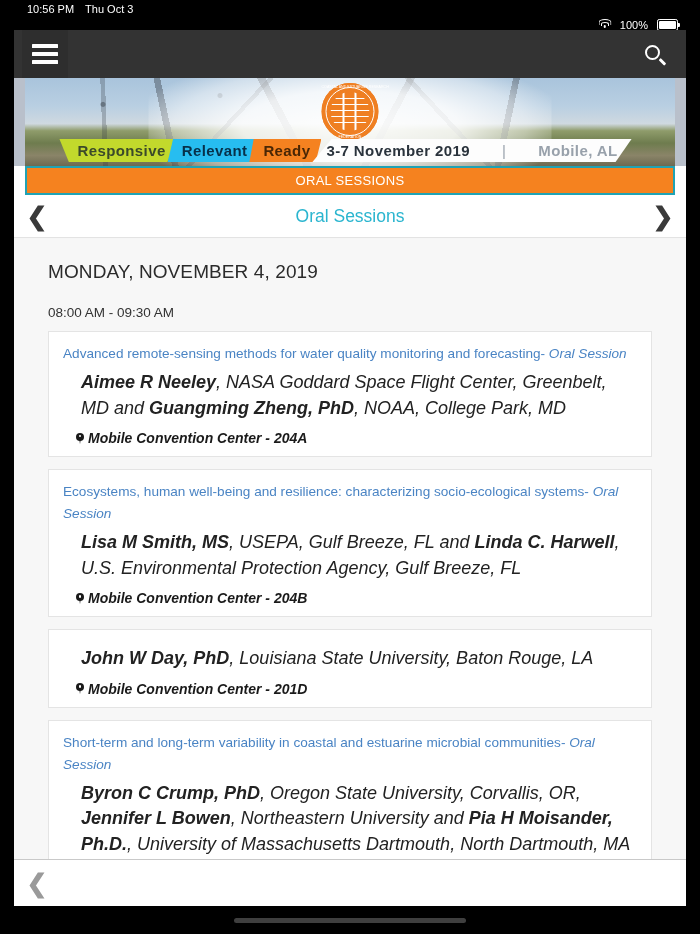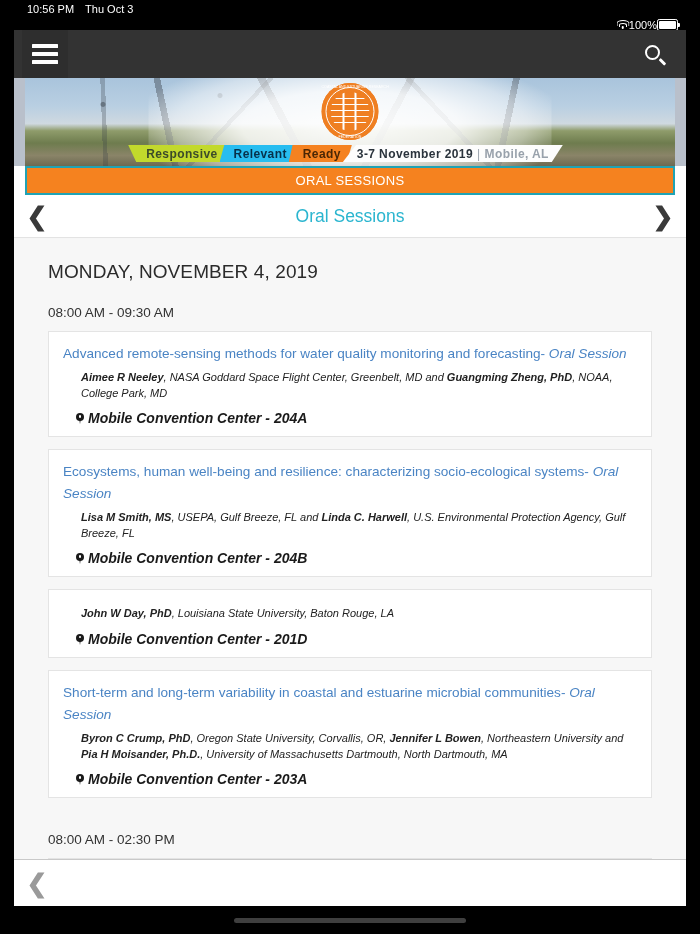--- a/index.html
+++ b/index.html
@@ -10,21 +10,21 @@
   }
   .device{position:relative;width:700px;height:934px;background:#000;}
 
   
   .statusbar{
     position:absolute;top:0;left:0;width:700px;height:18px;
     background:#000;color:#fff;font-size:11px;
     display:flex;align-items:center;text-decoration:underline;
   }
   .sb-left{position:absolute;left:27px;display:flex;gap:11px;align-items:center;white-space:nowrap;}
-  .sb-right{position:absolute;right:22px;display:flex;gap:0;align-items:center;margin-top:32px;}
+  .sb-right{position:absolute;right:22px;display:flex;gap:9px;align-items:flex-start;margin-top:32px;}
   .wifi-ico{display:inline-block;width:12px;height:10px;position:relative;}
   .wifi-ico i{position:absolute;left:50%;transform:translateX(-50%);border:1.2px solid #fff;border-bottom:none;border-radius:50% 50% 0 0;}
   .wifi-ico i:nth-child(1){width:11px;height:5px;top:0;}
   .wifi-ico i:nth-child(2){width:6px;height:3px;top:3px;}
   .wifi-ico i:nth-child(3){width:2.5px;height:2.5px;top:6px;background:#fff;border-radius:50%;border:none;}
   .batt{display:inline-block;width:19px;height:9.5px;border:1.2px solid #fff;border-radius:2.2px;position:relative;}
   .batt::after{content:"";position:absolute;right:-3px;top:2.6px;width:1.6px;height:4px;background:#fff;border-radius:0 1px 1px 0;}
   .batt i{position:absolute;left:1px;top:1px;bottom:1px;right:1px;background:#fff;border-radius:1px;}
 
   
@@ -91,28 +91,28 @@
   .logo-txt{line-height:1;}
   .l1{font-size:25px;font-weight:bold;letter-spacing:-.3px;}
   .l1 .cerf{color:#a4c93a;}
   .l1 .yr{color:#6f7b85;font-weight:normal;}
   .l2{font-size:19px;color:#6f7b85;letter-spacing:0px;margin-top:1px;}
   .l2 sup{font-size:10px;}
   .l3{font-size:19px;color:#6f7b85;letter-spacing:0px;margin-top:-2px;}
 
   .ribbons{position:absolute;left:0;right:0;bottom:4px;display:flex;justify-content:center;}
   .rib{
-    height:17px;display:flex;align-items:center;justify-content:center;
-    font-size:12px;font-weight:bold;letter-spacing:.4px;padding:0 11px 0 14px;
+    height:23px;display:flex;align-items:center;justify-content:center;
+    font-size:15px;font-weight:bold;letter-spacing:.4px;padding:0 11px 0 14px;
     margin-left:-9px;
   }
   .rib.r1{background:#c2d92c;color:#3b4a2a;clip-path:polygon(0 0,100% 0,92% 100%,8% 100%);padding-left:18px;}
   .rib.r2{background:#27bdf0;color:#07314a;clip-path:polygon(6% 0,100% 0,92% 100%,0 100%);text-align:center;}
   .rib.r3{background:#f58220;color:#4a2705;clip-path:polygon(6% 0,100% 0,92% 100%,0 100%);}
-  .rib.r4{background:#fdfdfd;color:#4b5560;clip-path:polygon(6% 0,100% 0,95% 100%,0 100%);padding-right:14px;}
+  .rib.r4{background:#fdfdfd;color:#4b5560;clip-path:polygon(6% 0,100% 0,95% 100%,0 100%);padding-right:14px;gap:28px;}
   .rib.r4 .dt{color:#2a333c;font-weight:bold;}
   .rib.r4 .sep{color:#9aa3ad;margin:0 4px;font-weight:normal;}
   .rib.r4 .city{color:#98a1ab;font-weight:bold;}
 
   
   .orangewrap{background:#ffffff;padding:0 0 0 0;}
   .orangebar{
     margin:0 11px;height:27px;background:#f5821f;
     border:2px solid #1fa3b5;border-top:none;
     display:flex;align-items:center;justify-content:center;
@@ -141,21 +141,21 @@
     font-size:13.5px;color:#333;padding:22px 0 11px 34px;
   }
   .card{
     margin:0 34px 12px 34px;background:#fff;border:1px solid #e4e4e4;
     padding:11px 14px 10px 14px;
   }
   .card:last-child{margin-bottom:0;}
   .ctitle{font-size:13.6px;line-height:1.62;color:#4a84c4;}
   .ctitle .it{font-style:italic;}
   .cauth{
-    font-size:11px;line-height:1.42;color:#222;font-style:italic;
+    font-size:18px;line-height:1.42;color:#222;font-style:italic;
     margin:5px 0 0 18px;
   }
   .cauth b{font-style:italic;font-weight:bold;}
   .cloc{
     font-size:14px;color:#1a1a1a;font-weight:bold;font-style:italic;
     margin:9px 0 0 13px;display:flex;align-items:center;gap:4px;
   }
   .pin{display:inline-block;width:8px;height:11px;position:relative;flex:none;}
   .pin i{
     position:absolute;left:0;top:0;width:8px;height:8px;border-radius:50% 50% 50% 50%;

